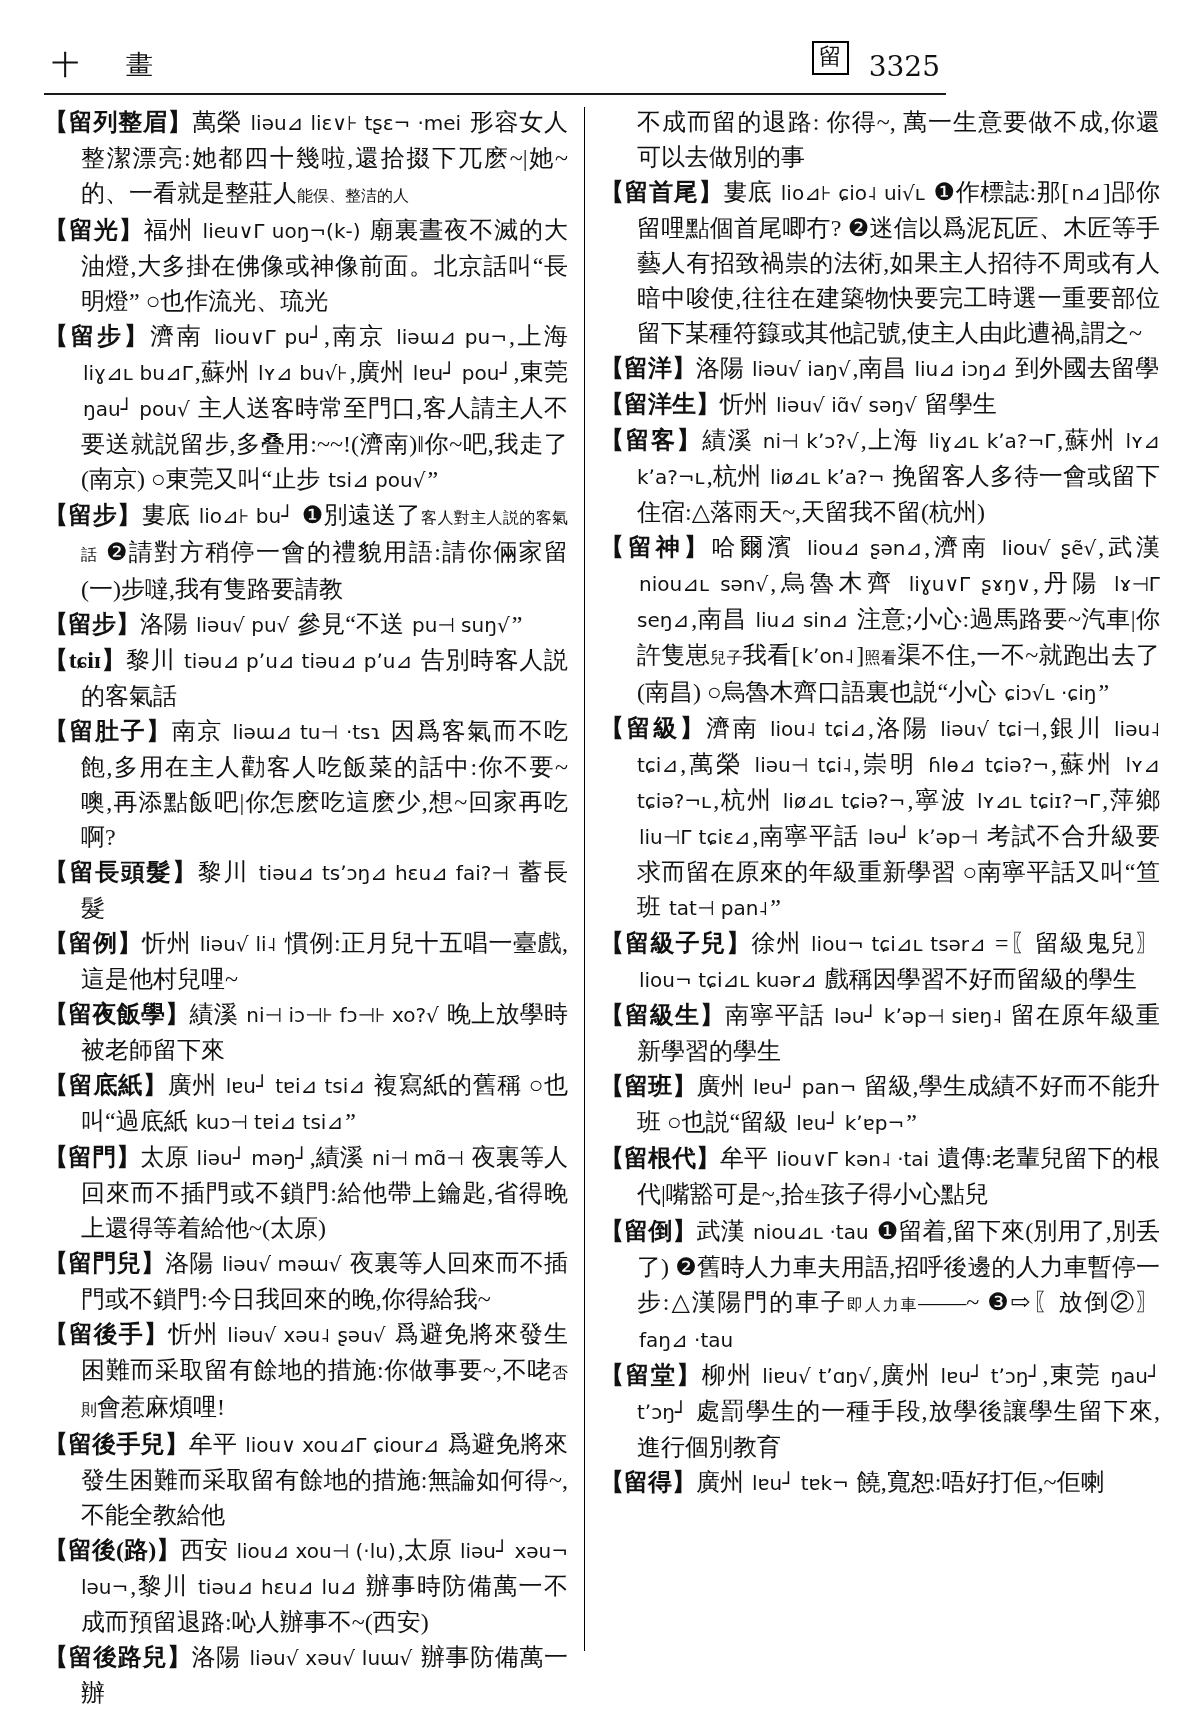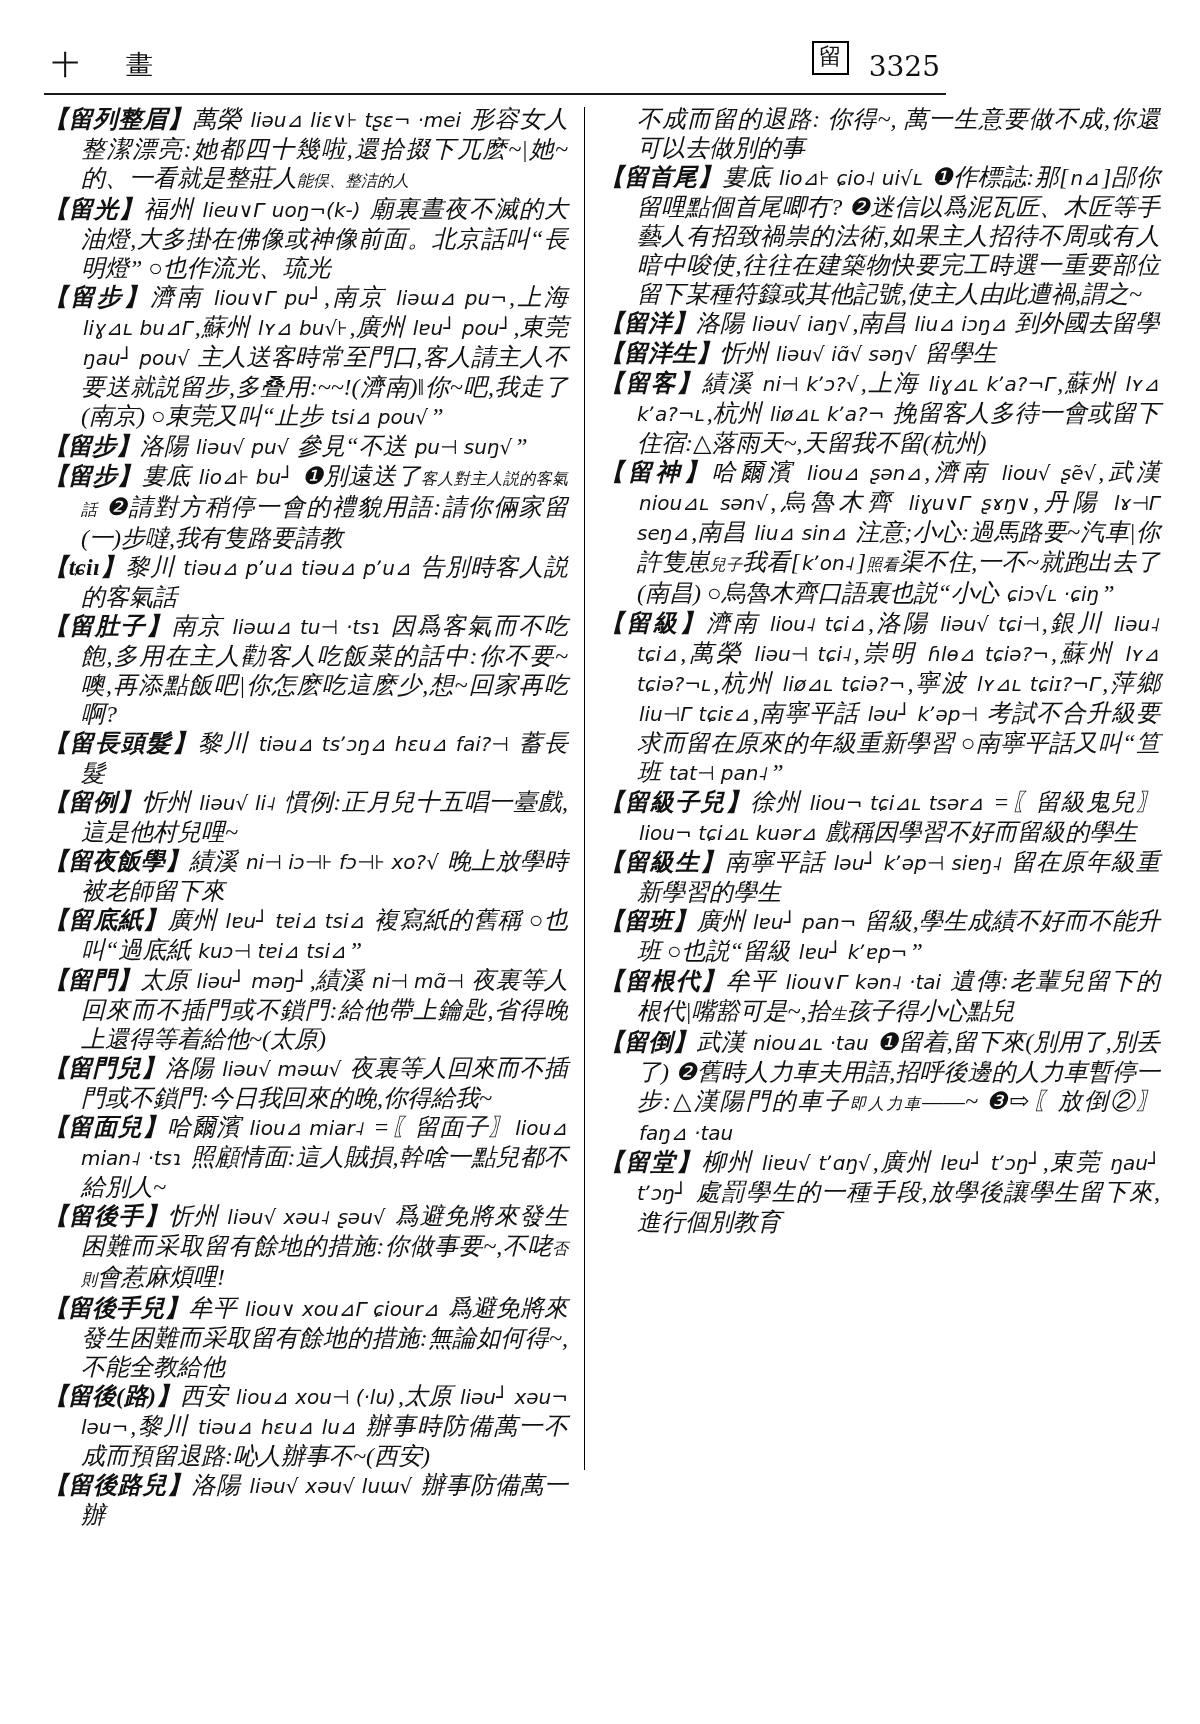--- a/index.html
+++ b/index.html
@@ -11,22 +11,22 @@
   .hdr-left{font-size:27px;letter-spacing:10px;}
   .hdr-right{display:flex;align-items:center;gap:20px;}
   .boxchar{border:2px solid #000;padding:0px 5px 2px 5px;font-size:23px;line-height:28px;}
   .pagenum{font-size:28px;font-family:"DejaVu Serif",serif;margin-top:18px;}
   .rule{border-top:2.5px solid #1a1a1a;margin:6px 0 10px 0;}
   .cols{display:flex;align-items:stretch;}
   .col{flex:0 0 auto;}
   .col-left{width:524px;}
   .col-right{width:560px;}
   .divider{width:0;border-left:1.5px solid #000;margin:2px 15px 60px 16px;}
-  p.entry{margin:0;font-size:24px;line-height:29px;text-align:justify;
-          padding-left:37px;text-indent:-37px;font-style:italic;}
+  p.entry{margin:0;font-size:24px;line-height:35px;text-align:justify;
+          padding-left:37px;text-indent:-37px;}
   p.entry.cont{text-indent:0;}
   .run-h{font-weight:bold;}
   .run-c{}
   .run-i{font-family:"DejaVu Sans",sans-serif;font-size:20px;padding:0 2px;}
   .run-sm{font-size:16px;}
 </style>
 </head>
 <body>
 
 <div class="page">
@@ -36,46 +36,46 @@
       <span class="boxchar">留</span>
       <span class="pagenum">3325</span>
     </span>
   </div>
   <div class="rule"></div>
   <div class="cols">
     <div class="col col-left">
         <p class="entry"><span class="run-h">【留列整眉】</span><span class="run-c">萬榮 </span><span class="run-i">liəu⊿ liɛ∨⊦ tʂɛ¬ ·mei</span><span class="run-c"> 形容女人整潔漂亮:她都四十幾啦,還拾掇下兀麽~|她~的、一看就是整莊人</span><span class="run-sm">能俣、整洁的人</span></p>
         <p class="entry"><span class="run-h">【留光】</span><span class="run-c">福州 </span><span class="run-i">lieu∨Γ uoŋ¬(k-)</span><span class="run-c"> 廟裏晝夜不滅的大油燈,大多掛在佛像或神像前面。北京話叫“長明燈” ○也作流光、琉光</span></p>
         <p class="entry"><span class="run-h">【留步】</span><span class="run-c">濟南 </span><span class="run-i">liou∨Γ pu┘</span><span class="run-c">,南京 </span><span class="run-i">liəɯ⊿ pu¬</span><span class="run-c">,上海 </span><span class="run-i">liɣ⊿ʟ bu⊿Γ</span><span class="run-c">,蘇州 </span><span class="run-i">lʏ⊿ bu√⊦</span><span class="run-c">,廣州 </span><span class="run-i">lɐu┘ pou┘</span><span class="run-c">,東莞 </span><span class="run-i">ŋau┘ pou√</span><span class="run-c"> 主人送客時常至門口,客人請主人不要送就説留步,多叠用:~~!(濟南)‖你~吧,我走了(南京) ○東莞又叫“止步 </span><span class="run-i">tsi⊿ pou√</span><span class="run-c">”</span></p>
+        <p class="entry"><span class="run-h">【留步】</span><span class="run-c">婁底 </span><span class="run-i">lio⊿⊦ bu┘</span><span class="run-c"> ❶別遠送了</span><span class="run-sm">客人對主人説的客氣話</span><span class="run-c"> ❷請對方稍停一會的禮貌用語:請你倆家留(一)步噠,我有隻路要請教</span></p>
         <p class="entry"><span class="run-h">【留步】</span><span class="run-c">洛陽 </span><span class="run-i">liəu√ pu√</span><span class="run-c"> 參見“不送 </span><span class="run-i">pu⊣ suŋ√</span><span class="run-c">”</span></p>
-        <p class="entry"><span class="run-h">【留步】</span><span class="run-c">婁底 </span><span class="run-i">lio⊿⊦ bu┘</span><span class="run-c"> ❶別遠送了</span><span class="run-sm">客人對主人説的客氣話</span><span class="run-c"> ❷請對方稍停一會的禮貌用語:請你倆家留(一)步噠,我有隻路要請教</span></p>
         <p class="entry"><span class="run-h">【tɕiɪ】</span><span class="run-c">黎川 </span><span class="run-i">tiəu⊿ pʼu⊿ tiəu⊿ pʼu⊿</span><span class="run-c"> 告別時客人説的客氣話</span></p>
         <p class="entry"><span class="run-h">【留肚子】</span><span class="run-c">南京 </span><span class="run-i">liəɯ⊿ tu⊣ ·tsɿ</span><span class="run-c"> 因爲客氣而不吃飽,多用在主人勸客人吃飯菜的話中:你不要~噢,再添點飯吧|你怎麽吃這麽少,想~回家再吃啊?</span></p>
         <p class="entry"><span class="run-h">【留長頭髮】</span><span class="run-c">黎川 </span><span class="run-i">tiəu⊿ tsʼɔŋ⊿ hɛu⊿ fai?⊣</span><span class="run-c"> 蓄長髮</span></p>
         <p class="entry"><span class="run-h">【留例】</span><span class="run-c">忻州 </span><span class="run-i">liəu√ li˨</span><span class="run-c"> 慣例:正月兒十五唱一臺戲,這是他村兒哩~</span></p>
         <p class="entry"><span class="run-h">【留夜飯學】</span><span class="run-c">績溪 </span><span class="run-i">ni⊣ iɔ⊣⊦ fɔ⊣⊦ xo?√</span><span class="run-c"> 晚上放學時被老師留下來</span></p>
         <p class="entry"><span class="run-h">【留底紙】</span><span class="run-c">廣州 </span><span class="run-i">lɐu┘ tɐi⊿ tsi⊿</span><span class="run-c"> 複寫紙的舊稱 ○也叫“過底紙 </span><span class="run-i">kuɔ⊣ tɐi⊿ tsi⊿</span><span class="run-c">”</span></p>
         <p class="entry"><span class="run-h">【留門】</span><span class="run-c">太原 </span><span class="run-i">liəu┘ məŋ┘</span><span class="run-c">,績溪 </span><span class="run-i">ni⊣ mɑ̃⊣</span><span class="run-c"> 夜裏等人回來而不插門或不鎖門:給他帶上鑰匙,省得晚上還得等着給他~(太原)</span></p>
         <p class="entry"><span class="run-h">【留門兒】</span><span class="run-c">洛陽 </span><span class="run-i">liəu√ məɯ√</span><span class="run-c"> 夜裏等人回來而不插門或不鎖門:今日我回來的晚,你得給我~</span></p>
-        <p class="entry"><span class="run-h">【留面兒】</span><span class="run-c">哈爾濱 </span><span class="run-i">liou⊿ miar˨</span><span class="run-c"> =〖留面子〗</span><span class="run-i">liou⊿ mian˨ ·tsɿ</span><span class="run-c"> 照顧情面:這人賊損,幹啥一點兒都不給別人~</span></p>
         <p class="entry"><span class="run-h">【留後手】</span><span class="run-c">忻州 </span><span class="run-i">liəu√ xəu˨ ʂəu√</span><span class="run-c"> 爲避免將來發生困難而采取留有餘地的措施:你做事要~,不咾</span><span class="run-sm">否則</span><span class="run-c">會惹麻煩哩!</span></p>
         <p class="entry"><span class="run-h">【留後手兒】</span><span class="run-c">牟平 </span><span class="run-i">liou∨ xou⊿Γ ɕiour⊿</span><span class="run-c"> 爲避免將來發生困難而采取留有餘地的措施:無論如何得~,不能全教給他</span></p>
         <p class="entry"><span class="run-h">【留後(路)】</span><span class="run-c">西安 </span><span class="run-i">liou⊿ xou⊣ (·lu)</span><span class="run-c">,太原 </span><span class="run-i">liəu┘ xəu¬ ləu¬</span><span class="run-c">,黎川 </span><span class="run-i">tiəu⊿ hɛu⊿ lu⊿</span><span class="run-c"> 辦事時防備萬一不成而預留退路:吣人辦事不~(西安)</span></p>
         <p class="entry"><span class="run-h">【留後路兒】</span><span class="run-c">洛陽 </span><span class="run-i">liəu√ xəu√ luɯ√</span><span class="run-c"> 辦事防備萬一辦</span></p>
       </div>
     <div class="divider"></div>
     <div class="col col-right">
         <p class="entry cont"><span class="run-c">不成而留的退路: 你得~, 萬一生意要做不成,你還可以去做別的事</span></p>
         <p class="entry"><span class="run-h">【留首尾】</span><span class="run-c">婁底 </span><span class="run-i">lio⊿⊦ ɕio˨ ui√ʟ</span><span class="run-c"> ❶作標誌:那[</span><span class="run-i">n⊿</span><span class="run-c">]郘你留哩點個首尾唧冇? ❷迷信以爲泥瓦匠、木匠等手藝人有招致禍祟的法術,如果主人招待不周或有人暗中唆使,往往在建築物快要完工時選一重要部位留下某種符籙或其他記號,使主人由此遭禍,謂之~</span></p>
         <p class="entry"><span class="run-h">【留洋】</span><span class="run-c">洛陽 </span><span class="run-i">liəu√ iaŋ√</span><span class="run-c">,南昌 </span><span class="run-i">liu⊿ iɔŋ⊿</span><span class="run-c"> 到外國去留學</span></p>
         <p class="entry"><span class="run-h">【留洋生】</span><span class="run-c">忻州 </span><span class="run-i">liəu√ iɑ̃√ səŋ√</span><span class="run-c"> 留學生</span></p>
         <p class="entry"><span class="run-h">【留客】</span><span class="run-c">績溪 </span><span class="run-i">ni⊣ kʼɔ?√</span><span class="run-c">,上海 </span><span class="run-i">liɣ⊿ʟ kʼa?¬Γ</span><span class="run-c">,蘇州 </span><span class="run-i">lʏ⊿ kʼa?¬ʟ</span><span class="run-c">,杭州 </span><span class="run-i">liø⊿ʟ kʼa?¬</span><span class="run-c"> 挽留客人多待一會或留下住宿:△落雨天~,天留我不留(杭州)</span></p>
         <p class="entry"><span class="run-h">【留神】</span><span class="run-c">哈爾濱 </span><span class="run-i">liou⊿ ʂən⊿</span><span class="run-c">,濟南 </span><span class="run-i">liou√ ʂẽ√</span><span class="run-c">,武漢 </span><span class="run-i">niou⊿ʟ sən√</span><span class="run-c">,烏魯木齊 </span><span class="run-i">liɣu∨Γ ʂɤŋ∨</span><span class="run-c">,丹陽 </span><span class="run-i">lɤ⊣Γ seŋ⊿</span><span class="run-c">,南昌 </span><span class="run-i">liu⊿ sin⊿</span><span class="run-c"> 注意;小心:過馬路要~汽車|你許隻崽</span><span class="run-sm">兒子</span><span class="run-c">我看[</span><span class="run-i">kʼon˨</span><span class="run-c">]</span><span class="run-sm">照看</span><span class="run-c">渠不住,一不~就跑出去了(南昌) ○烏魯木齊口語裏也説“小心 </span><span class="run-i">ɕiɔ√ʟ ·ɕiŋ</span><span class="run-c">”</span></p>
         <p class="entry"><span class="run-h">【留級】</span><span class="run-c">濟南 </span><span class="run-i">liou˨ tɕi⊿</span><span class="run-c">,洛陽 </span><span class="run-i">liəu√ tɕi⊣</span><span class="run-c">,銀川 </span><span class="run-i">liəu˨ tɕi⊿</span><span class="run-c">,萬榮 </span><span class="run-i">liəu⊣ tɕi˨</span><span class="run-c">,崇明 </span><span class="run-i">ɦlɵ⊿ tɕiə?¬</span><span class="run-c">,蘇州 </span><span class="run-i">lʏ⊿ tɕiə?¬ʟ</span><span class="run-c">,杭州 </span><span class="run-i">liø⊿ʟ tɕiə?¬</span><span class="run-c">,寧波 </span><span class="run-i">lʏ⊿ʟ tɕiɪ?¬Γ</span><span class="run-c">,萍鄉 </span><span class="run-i">liu⊣Γ tɕiɛ⊿</span><span class="run-c">,南寧平話 </span><span class="run-i">ləu┘ kʼəp⊣</span><span class="run-c"> 考試不合升級要求而留在原來的年級重新學習 ○南寧平話又叫“笪班 </span><span class="run-i">tat⊣ pan˨</span><span class="run-c">”</span></p>
         <p class="entry"><span class="run-h">【留級子兒】</span><span class="run-c">徐州 </span><span class="run-i">liou¬ tɕi⊿ʟ tsər⊿</span><span class="run-c"> =〖留級鬼兒〗</span><span class="run-i">liou¬ tɕi⊿ʟ kuər⊿</span><span class="run-c"> 戲稱因學習不好而留級的學生</span></p>
         <p class="entry"><span class="run-h">【留級生】</span><span class="run-c">南寧平話 </span><span class="run-i">ləu┘ kʼəp⊣ siɐŋ˨</span><span class="run-c"> 留在原年級重新學習的學生</span></p>
         <p class="entry"><span class="run-h">【留班】</span><span class="run-c">廣州 </span><span class="run-i">lɐu┘ pan¬</span><span class="run-c"> 留級,學生成績不好而不能升班 ○也説“留級 </span><span class="run-i">lɐu┘ kʼɐp¬</span><span class="run-c">”</span></p>
         <p class="entry"><span class="run-h">【留根代】</span><span class="run-c">牟平 </span><span class="run-i">liou∨Γ kən˨ ·tai</span><span class="run-c"> 遺傳:老輩兒留下的根代|嘴豁可是~,拾</span><span class="run-sm">生</span><span class="run-c">孩子得小心點兒</span></p>
         <p class="entry"><span class="run-h">【留倒】</span><span class="run-c">武漢 </span><span class="run-i">niou⊿ʟ ·tau</span><span class="run-c"> ❶留着,留下來(別用了,別丢了) ❷舊時人力車夫用語,招呼後邊的人力車暫停一步:△漢陽門的車子</span><span class="run-sm">即人力車</span><span class="run-c">——~ ❸⇨〖放倒②〗</span><span class="run-i">faŋ⊿ ·tau</span></p>
         <p class="entry"><span class="run-h">【留堂】</span><span class="run-c">柳州 </span><span class="run-i">liɐu√ tʼɑŋ√</span><span class="run-c">,廣州 </span><span class="run-i">lɐu┘ tʼɔŋ┘</span><span class="run-c">,東莞 </span><span class="run-i">ŋau┘ tʼɔŋ┘</span><span class="run-c"> 處罰學生的一種手段,放學後讓學生留下來,進行個別教育</span></p>
+        <p class="entry"><span class="run-h">【留得】</span><span class="run-c">廣州 </span><span class="run-i">lɐu┘ tɐk¬</span><span class="run-c"> 饒,寬恕:唔好打佢,~佢喇</span></p>
       </div>
   </div>
 </div>
 
 </body></html>

